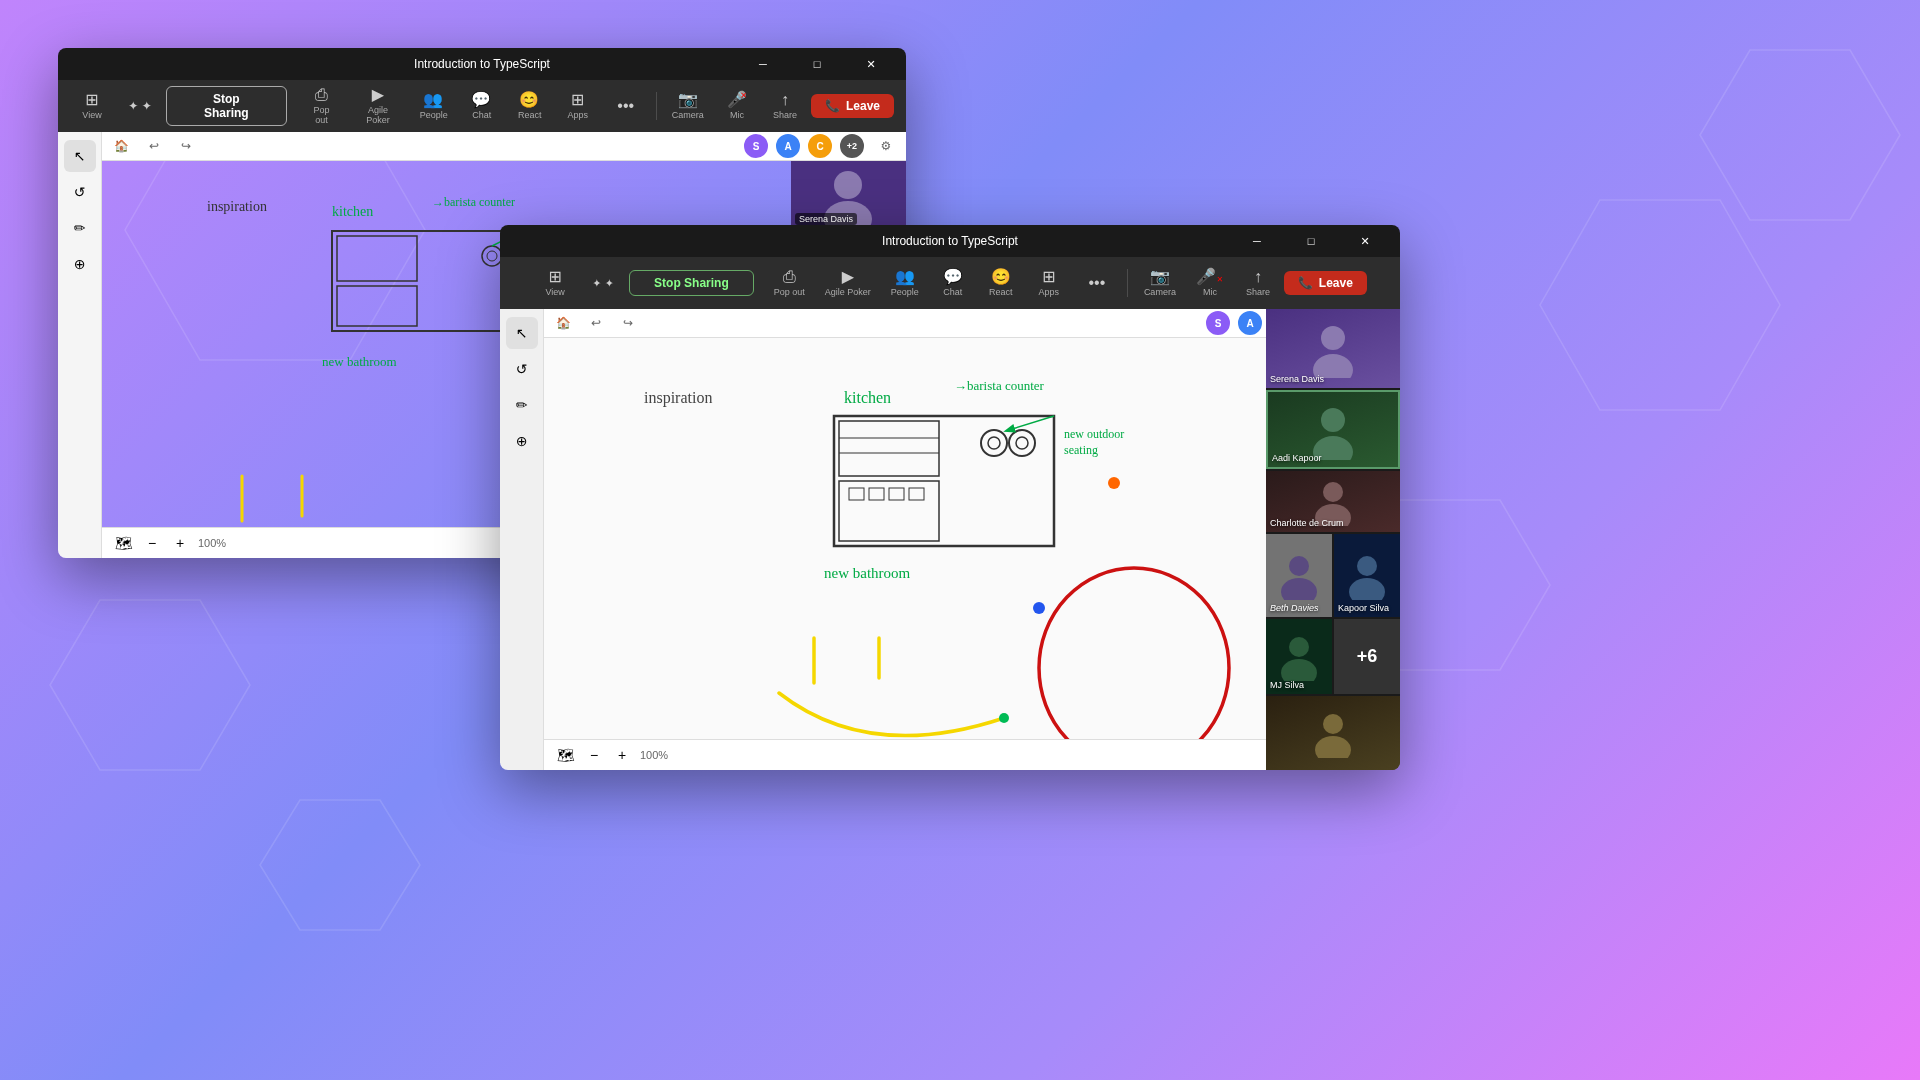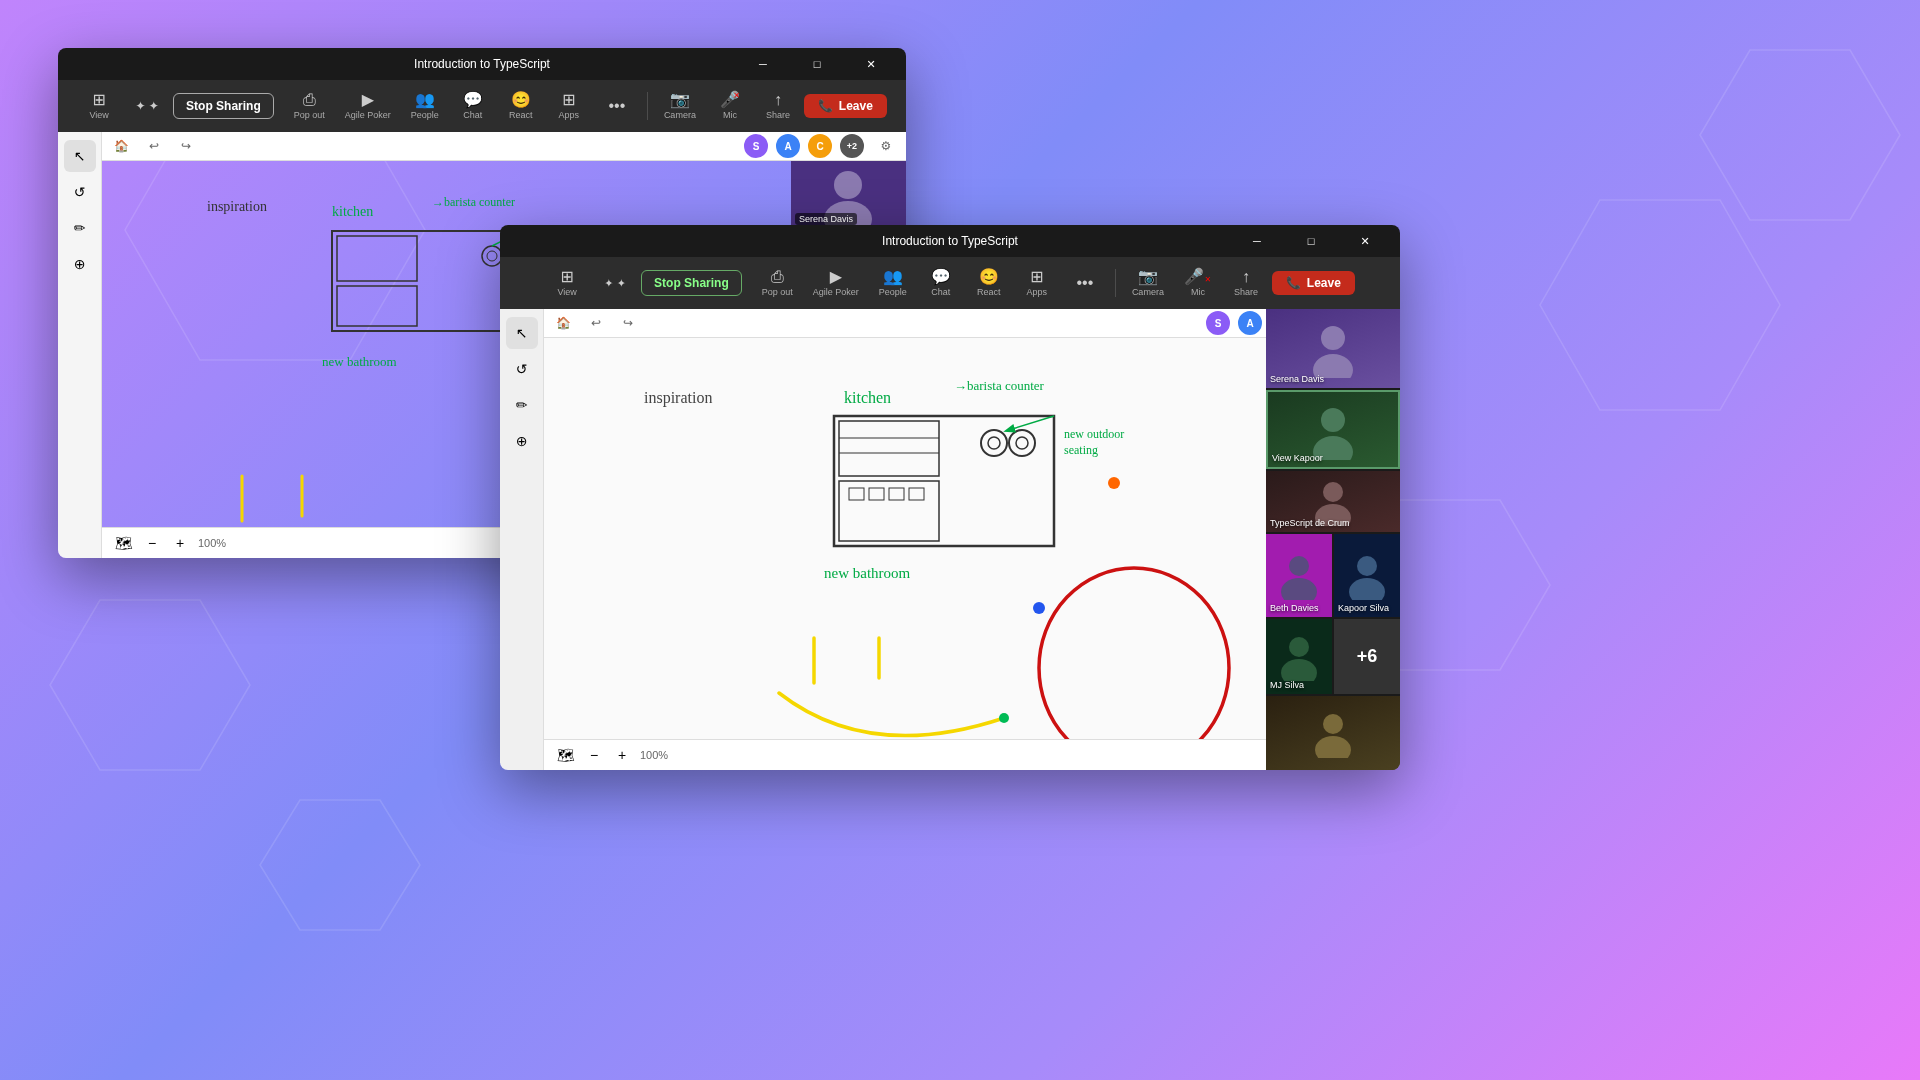--- a/index.html
+++ b/index.html
@@ -90,21 +90,21 @@
     }
     .toolbar-btn .btn-icon {
       font-size: 16px;
       line-height: 1;
     }
     .stop-sharing-btn {
       background: transparent;
       border: 1.5px solid #aaa;
       border-radius: 6px;
       color: #fff;
-      padding: 5px 12px;
+      padding: 5px 24px;
       font-size: 12px;
       font-weight: 600;
       cursor: pointer;
       margin-right: 8px;
     }
     .leave-btn {
       background: #c42b1c;
       border: none;
       border-radius: 6px;
       color: #fff;
@@ -634,37 +634,37 @@
 
       <div class="participant-card" style="background:#1a3a20;height:85px;border:2px solid #5a9a6a;">
         <div class="participant-avatar">
           <div style="width:100%;height:100%;background:linear-gradient(160deg,#1a3a20,#2a5a30);display:flex;align-items:center;justify-content:center;">
             <svg width="60" height="60">
               <circle cx="30" cy="20" r="12" fill="#4a7a5a"></circle>
               <ellipse cx="30" cy="52" rx="20" ry="16" fill="#4a7a5a"></ellipse>
             </svg>
           </div>
         </div>
-        <div class="participant-name">View Kapoor</div>
+        <div class="participant-name">Aadi Kapoor</div>
       </div>
 
       <div class="participant-card" style="background:#2a1a1a;height:65px;">
         <div class="participant-avatar">
           <div style="width:100%;height:100%;background:linear-gradient(160deg,#2a1a1a,#4a2a2a);display:flex;align-items:center;justify-content:center;">
             <svg width="50" height="50">
               <circle cx="25" cy="16" r="10" fill="#7a5a5a"></circle>
               <ellipse cx="25" cy="42" rx="18" ry="14" fill="#7a5a5a"></ellipse>
             </svg>
           </div>
         </div>
-        <div class="participant-name">TypeScript de Crum</div>
+        <div class="participant-name">Charlotte de Crum</div>
       </div>
 
       <div style="display:flex;gap:2px;height:90px;">
-        <div style="flex:1;background:#a21caf;position:relative;overflow:hidden;">
+        <div style="flex:1;background:#737373;position:relative;overflow:hidden;font-style:italic;">
           <div style="width:100%;height:100%;display:flex;align-items:center;justify-content:center;">
             <svg width="50" height="50">
               <circle cx="25" cy="16" r="10" fill="#5a4a80"></circle>
               <ellipse cx="25" cy="42" rx="18" ry="14" fill="#5a4a80"></ellipse>
             </svg>
           </div>
           <div class="participant-name">Beth Davies</div>
         </div>
         <div style="flex:1;background:#0a1a3a;position:relative;overflow:hidden;">
           <div style="width:100%;height:100%;display:flex;align-items:center;justify-content:center;">

